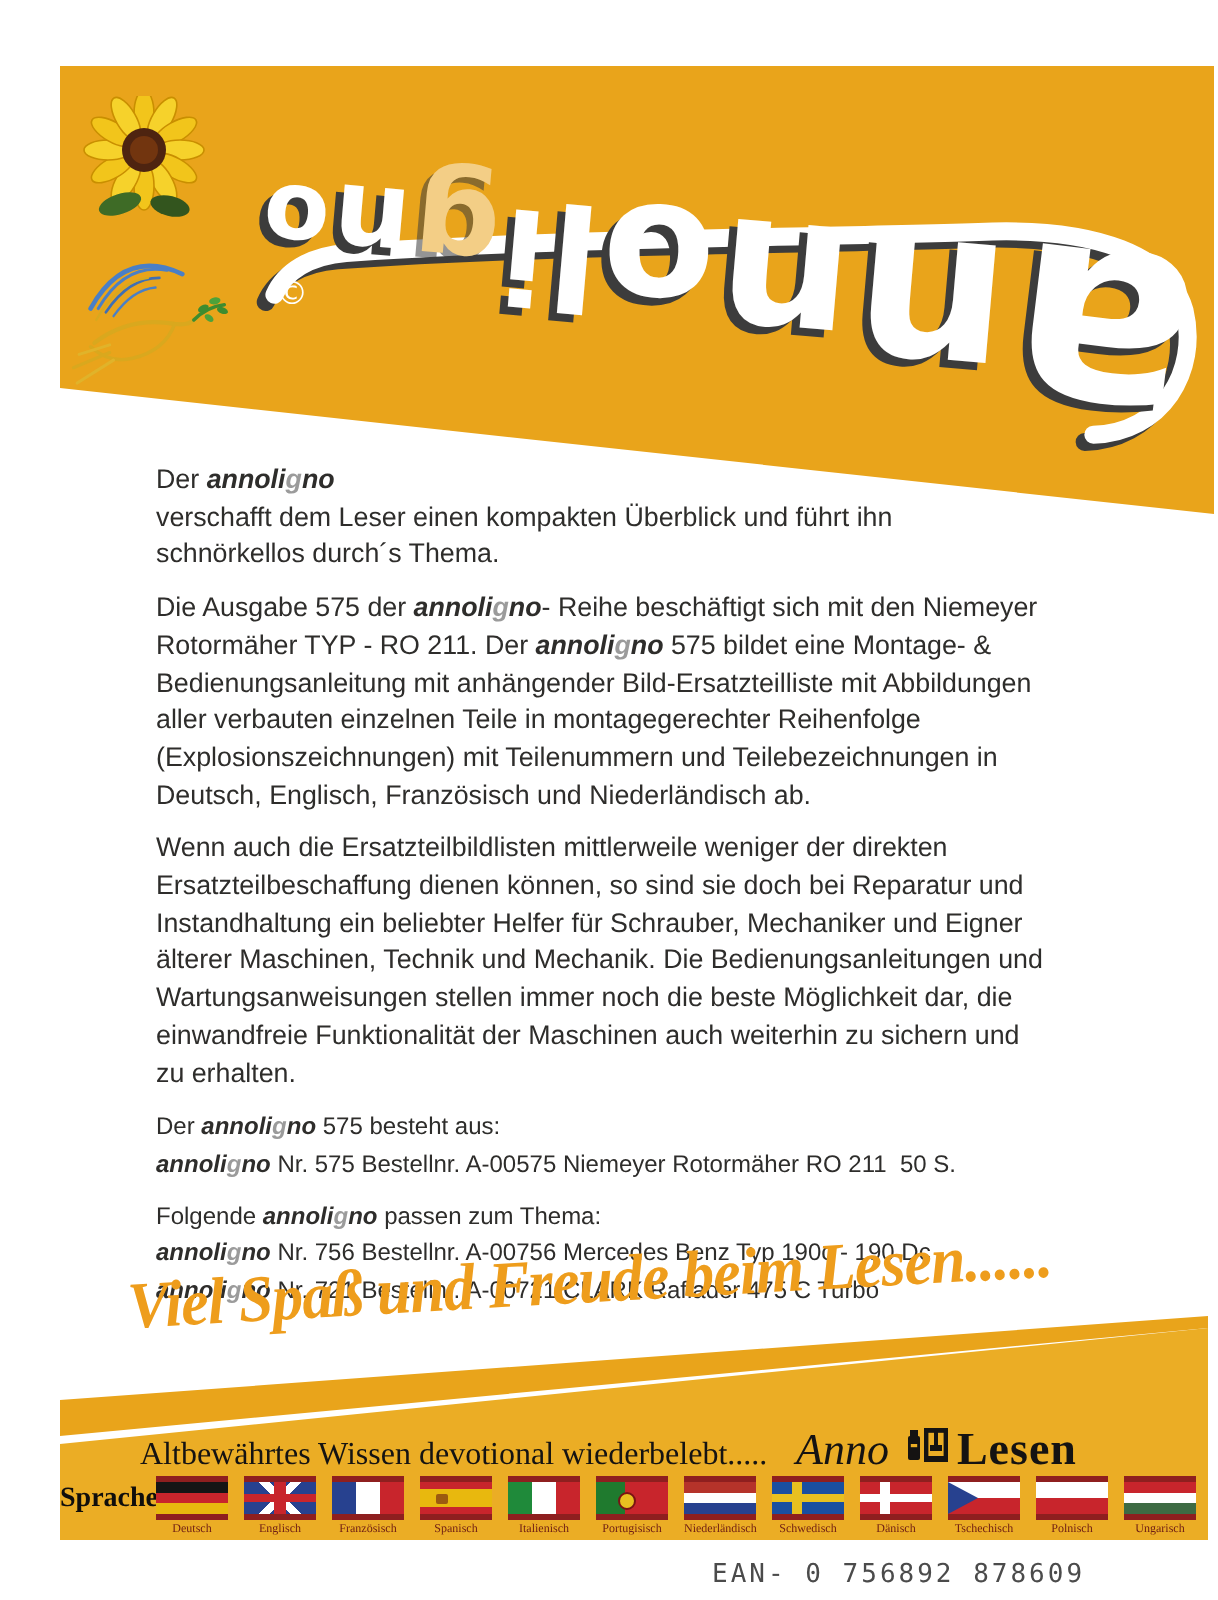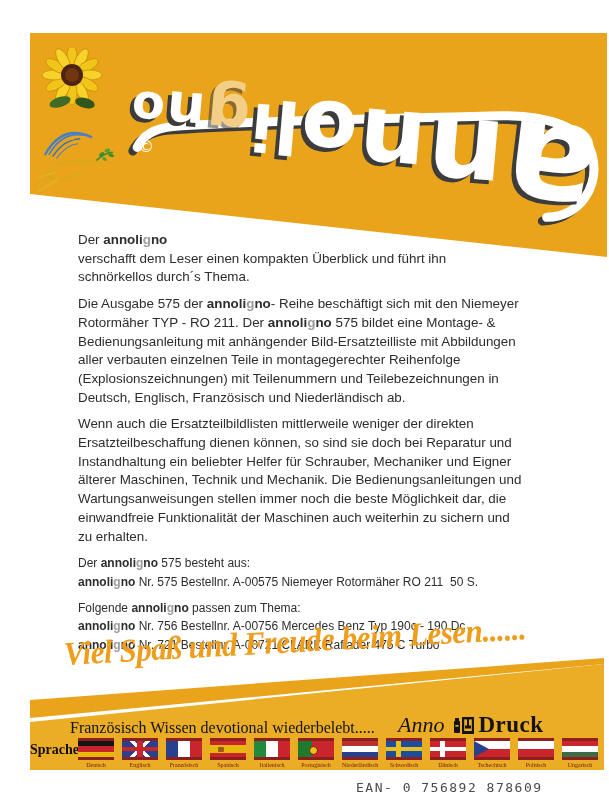--- a/index.html
+++ b/index.html
@@ -33,33 +33,33 @@
 
   
   #sunflower{position:absolute;left:38px;top:48px;z-index:2}
   #dove{position:absolute;left:30px;top:116px;z-index:2}
 
   
   #bodytext{position:absolute;left:78px;top:231px;width:512px;z-index:2;
         color:var(--text);font-size:13.4px;line-height:18.7px;white-space:nowrap}
   #bodytext p{margin-bottom:8px}
   #bodytext p.alt{font-size:12px;line-height:18.4px}
-  .brand{font-weight:bold;}
+  .brand{font-weight:bold;font-style:italic}
   .brand .g{color:var(--gray_g)}
 
   
   #script-line{position:absolute;left:64px;top:636px;width:520px;z-index:2;
         font-family:"Liberation Serif",serif;font-style:italic;font-weight:bold;
         color:var(--script);font-size:33px;white-space:nowrap;
         transform:rotate(-3.2deg) scaleX(.94);transform-origin:left center;letter-spacing:-.5px}
 
   
   #tagline{position:absolute;left:70px;top:719px;z-index:2;color:#151312;
         font-family:"Liberation Serif",serif;font-size:16px}
-  #publisher{position:absolute;left:398px;top:712px;z-index:2;display:flex;align-items:center;color:#151312}
+  #publisher{position:absolute;left:398px;top:712px;z-index:2;display:flex;align-items:flex-start;color:#151312}
   #publisher .anno{font-family:"Liberation Serif",serif;font-style:italic;font-size:22px}
   #publisher .press{margin:0 2px 0 8px}
   #publisher .druck{font-family:"Liberation Serif",serif;font-weight:bold;font-size:23px;letter-spacing:.5px}
   #sprache{position:absolute;left:30px;top:742px;z-index:2;color:#100e0c;
         font-family:"Liberation Serif",serif;font-weight:bold;font-size:14px}
   #langs{position:absolute;left:78px;top:738px;z-index:2;display:flex;gap:8px}
   .lang{width:36px}
   .lang-label{font-size:6px;color:#6E1D14;text-align:center;margin-top:2px;
         font-family:"Liberation Serif",serif;white-space:nowrap}
   .flag{width:36px;height:22px;border-top:3px solid var(--maroon);border-bottom:3px solid var(--maroon);position:relative;overflow:hidden}
@@ -160,36 +160,36 @@
   <div id="bodytext">
     <p class="pbody">Der <b class="brand"><span>annoli</span><span class="g">g</span><span>no</span></b><br>verschafft dem Leser einen kompakten Überblick und führt ihn<br>schnörkellos durch´s Thema.</p>
     <p class="pbody">Die Ausgabe 575 der <b class="brand"><span>annoli</span><span class="g">g</span><span>no</span></b>- Reihe beschäftigt sich mit den Niemeyer<br>Rotormäher TYP - RO 211. Der <b class="brand"><span>annoli</span><span class="g">g</span><span>no</span></b> 575 bildet eine Montage- &amp;<br>Bedienungsanleitung mit anhängender Bild-Ersatzteilliste mit Abbildungen<br>aller verbauten einzelnen Teile in montagegerechter Reihenfolge<br>(Explosionszeichnungen) mit Teilenummern und Teilebezeichnungen in<br>Deutsch, Englisch, Französisch und Niederländisch ab.</p>
     <p class="pbody">Wenn auch die Ersatzteilbildlisten mittlerweile weniger der direkten<br>Ersatzteilbeschaffung dienen können, so sind sie doch bei Reparatur und<br>Instandhaltung ein beliebter Helfer für Schrauber, Mechaniker und Eigner<br>älterer Maschinen, Technik und Mechanik. Die Bedienungsanleitungen und<br>Wartungsanweisungen stellen immer noch die beste Möglichkeit dar, die<br>einwandfreie Funktionalität der Maschinen auch weiterhin zu sichern und<br>zu erhalten.</p>
     <p class="pbody alt">Der <b class="brand"><span>annoli</span><span class="g">g</span><span>no</span></b> 575 besteht aus:<br><b class="brand"><span>annoli</span><span class="g">g</span><span>no</span></b> Nr. 575 Bestellnr. A-00575 Niemeyer Rotormäher RO 211&nbsp; 50 S.</p>
     <p class="pbody alt">Folgende <b class="brand"><span>annoli</span><span class="g">g</span><span>no</span></b> passen zum Thema:<br><b class="brand"><span>annoli</span><span class="g">g</span><span>no</span></b> Nr. 756 Bestellnr. A-00756 Mercedes Benz Typ 190c - 190 Dc<br><b class="brand"><span>annoli</span><span class="g">g</span><span>no</span></b> Nr. 721 Bestellnr. A-00721 CLARK Raflader 475 C Turbo</p>
   </div>
 
   <div id="script-line">Viel Spaß und Freude beim Lesen......</div>
 
-  <div id="tagline">Französisch Wissen devotional wiederbelebt.....</div>
+  <div id="tagline">Altbewährtes Wissen devotional wiederbelebt.....</div>
 
   <div id="publisher">
     <span class="anno">Anno</span>
     <svg class="press" width="24" height="20" viewBox="0 0 24 20">
       <rect x="2" y="6" width="6" height="12" rx="1" fill="#151312"></rect>
       <rect x="3" y="3" width="4" height="3" fill="#151312"></rect>
       <rect x="3.4" y="10" width="3.2" height="1.6" fill="#EBAD25"></rect>
       <rect x="10" y="2" width="12" height="2.4" fill="#151312"></rect>
       <rect x="10" y="2" width="2.2" height="15" fill="#151312"></rect>
       <rect x="19.8" y="2" width="2.2" height="15" fill="#151312"></rect>
       <rect x="15" y="4" width="2" height="7" fill="#151312"></rect>
       <rect x="13" y="10.5" width="6" height="3" fill="#151312"></rect>
       <rect x="10" y="16" width="12" height="3" fill="#151312"></rect>
     </svg>
-    <span class="druck">Druck</span>
+    <span class="druck">Lesen</span>
   </div>
 
   <div id="sprache">Sprache:</div>
   <div id="langs">
       <div class="lang">
         <div class="flag f-de"></div>
         <div class="lang-label">Deutsch</div>
       </div>
       <div class="lang">
         <div class="flag f-gb"></div>

